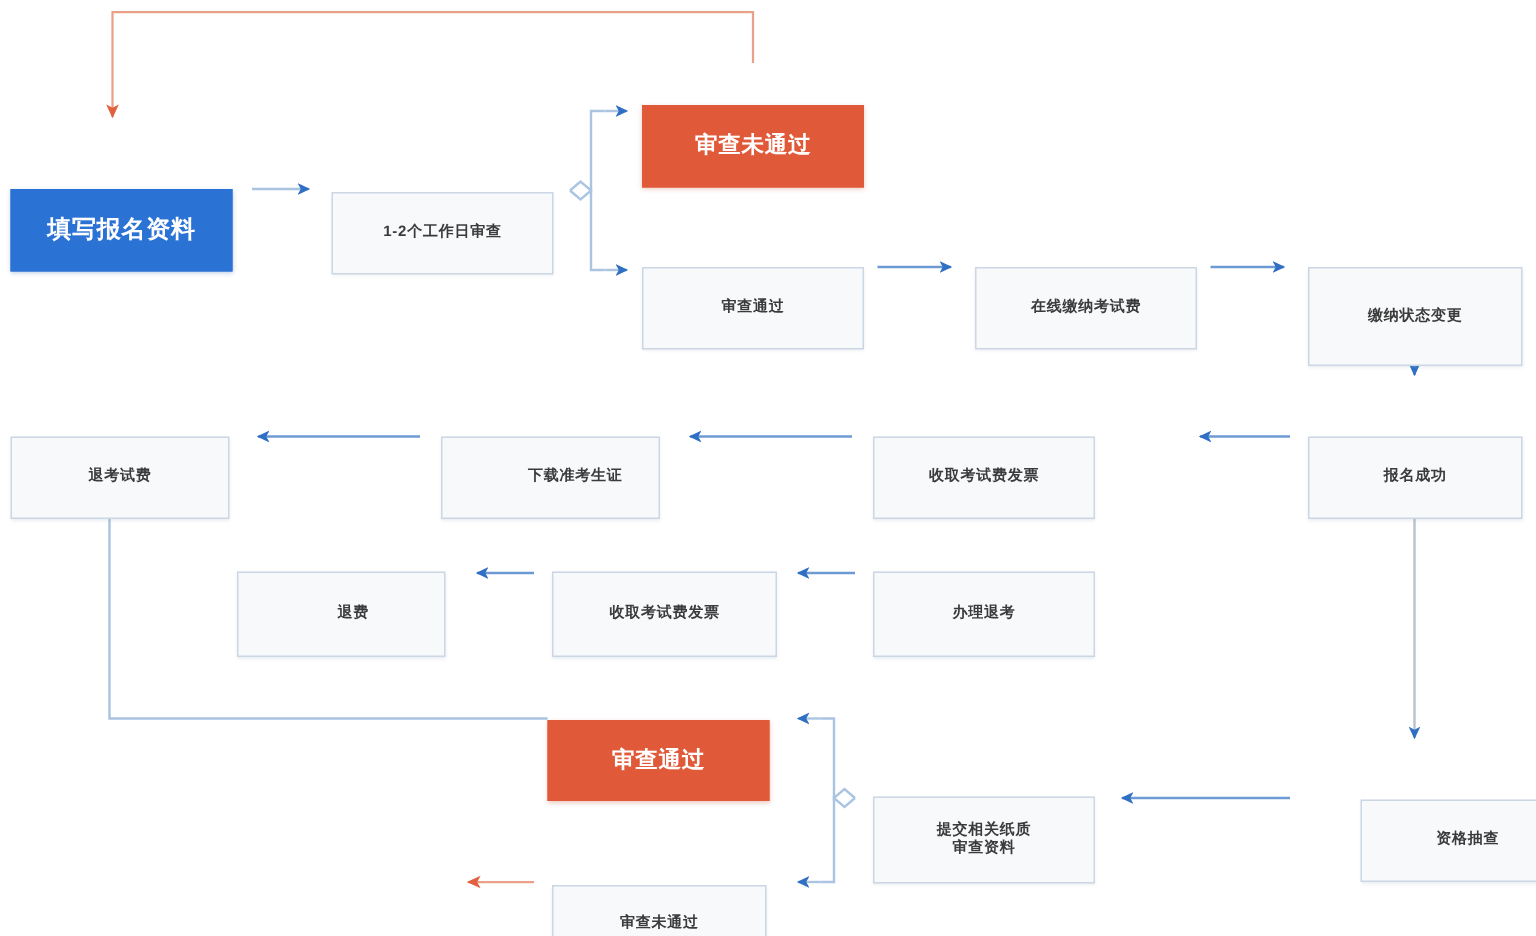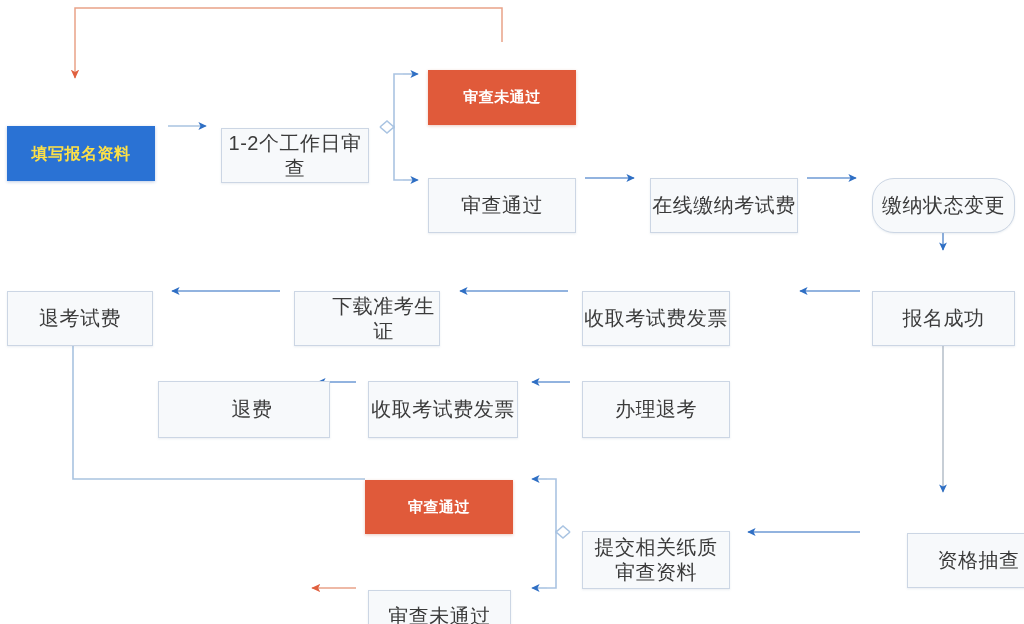--- a/index.html
+++ b/index.html
@@ -33,28 +33,28 @@
     line-height: 1.25;
     letter-spacing: 0.5px;
     font-weight: 700;
     z-index: 3;
     margin-top: 28px;
   }
   .node.plain {
     background: #f7f9fb;
     border: 1px solid #ccd6e4;
     color: #3b3b3b;
-    font-weight: 400;
-    font-size: 20px;
+    font-weight: 700;
+    font-size: 10px;
     box-shadow: 0 1px 2px rgba(140,160,185,0.18);
   }
   .node.accent-blue {
     background: #2a72d4;
     border: 1px solid #2a72d4;
-    color: #fde047;
+    color: #ffffff;
     font-size: 16px;
     font-weight: 700;
     box-shadow: 0 1px 3px rgba(40,90,170,0.30);
   }
   .node.accent-orange {
     background: #e05a3a;
     border: 1px solid #e05a3a;
     color: #ffffff;
     font-size: 15px;
     font-weight: 700;
@@ -142,42 +142,42 @@
     </div>
   <div class="node accent-orange" style="left: 428px; top: 42px; width: 148px; height: 55px;">
       <span class="lbl">审查未通过</span>
     </div>
   <div class="node plain" style="left: 428px; top: 150px; width: 148px; height: 55px;">
       <span class="lbl">审查通过</span>
     </div>
   <div class="node plain" style="left: 650px; top: 150px; width: 148px; height: 55px;">
       <span class="lbl">在线缴纳考试费</span>
     </div>
-  <div class="node plain" style="left: 872px; top: 150px; width: 143px; height: 55px; border-radius: 22px;">
+  <div class="node plain" style="left: 872px; top: 150px; width: 143px; height: 66px;">
       <span class="lbl">缴纳状态变更</span>
     </div>
   <div class="node plain" style="left: 872px; top: 263px; width: 143px; height: 55px;">
       <span class="lbl">报名成功</span>
     </div>
   <div class="node plain" style="left: 582px; top: 263px; width: 148px; height: 55px;">
       <span class="lbl">收取考试费发票</span>
     </div>
   <div class="node plain" style="left: 294px; top: 263px; width: 146px; height: 55px; padding-left: 33px;">
       <span class="lbl">下载准考生证</span>
     </div>
   <div class="node plain" style="left: 7px; top: 263px; width: 146px; height: 55px;">
       <span class="lbl">退考试费</span>
     </div>
   <div class="node plain" style="left: 582px; top: 353px; width: 148px; height: 57px;">
       <span class="lbl">办理退考</span>
     </div>
   <div class="node plain" style="left: 368px; top: 353px; width: 150px; height: 57px;">
       <span class="lbl">收取考试费发票</span>
     </div>
-  <div class="node plain" style="left: 158px; top: 353px; width: 172px; height: 57px; padding-left: 16px;">
+  <div class="node plain" style="left: 158px; top: 353px; width: 139px; height: 57px; padding-left: 16px;">
       <span class="lbl">退费</span>
     </div>
   <div class="node plain" style="left: 907px; top: 505px; width: 143px; height: 55px;">
       <span class="lbl">资格抽查</span>
     </div>
   <div class="node plain" style="left: 582px; top: 503px; width: 148px; height: 58px;">
       <span class="lbl">提交相关纸质
 审查资料</span>
     </div>
   <div class="node accent-orange" style="left: 365px; top: 452px; width: 148px; height: 54px;">

